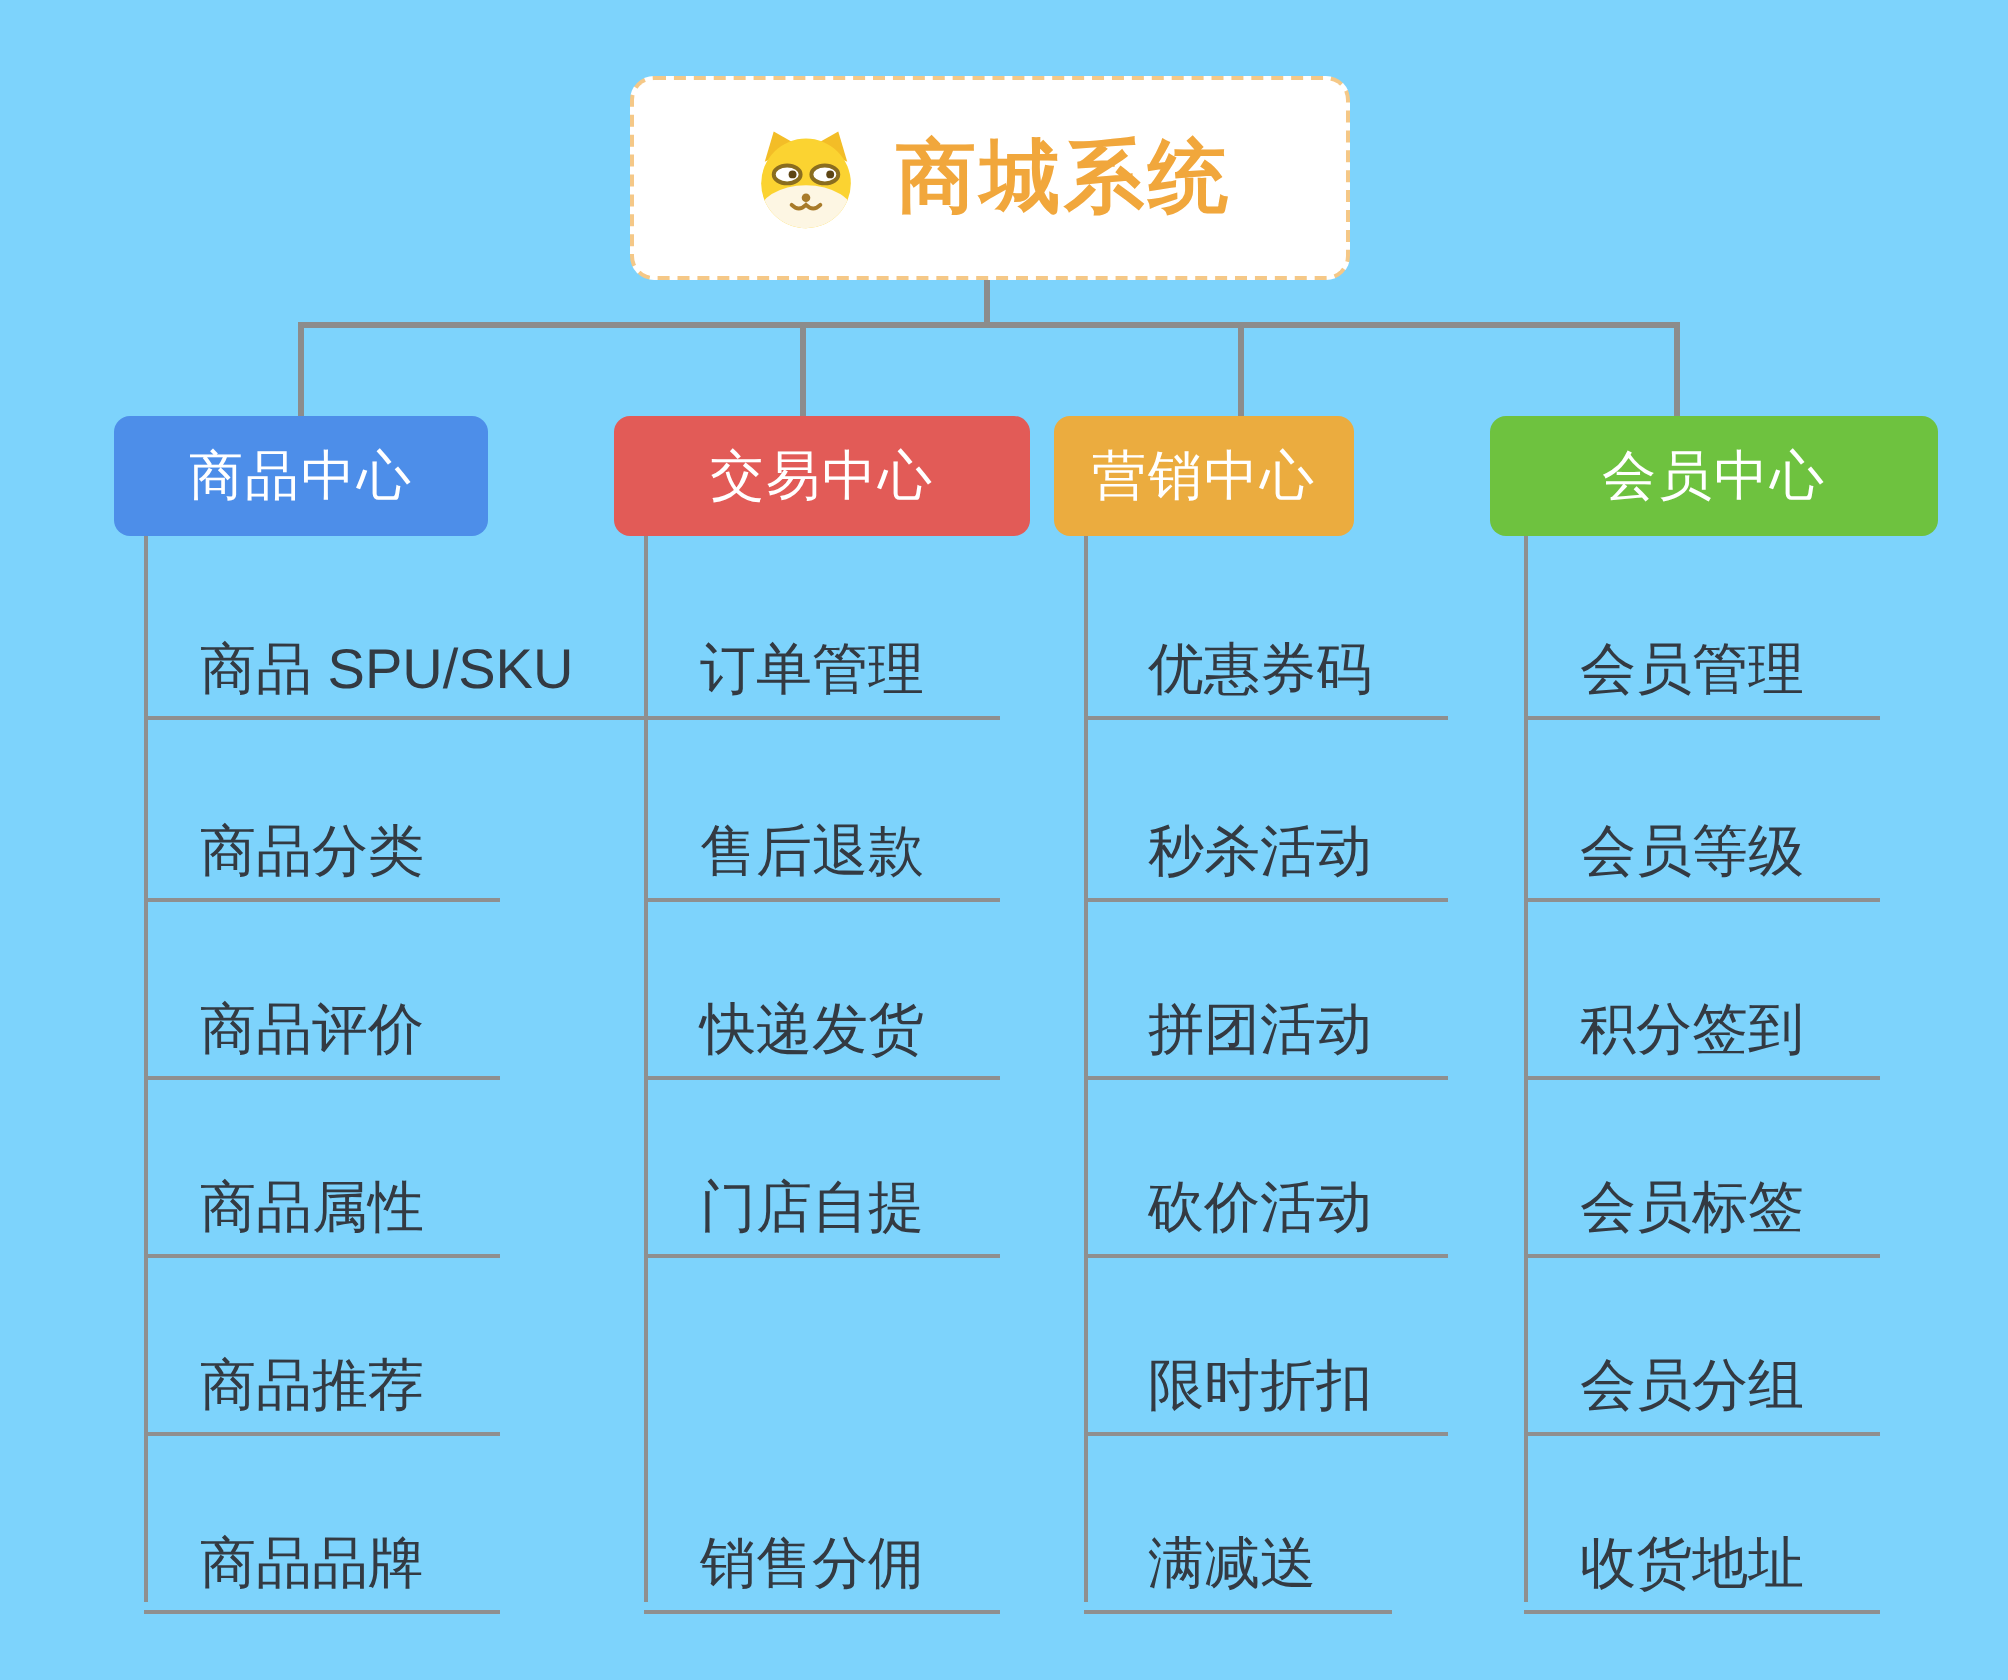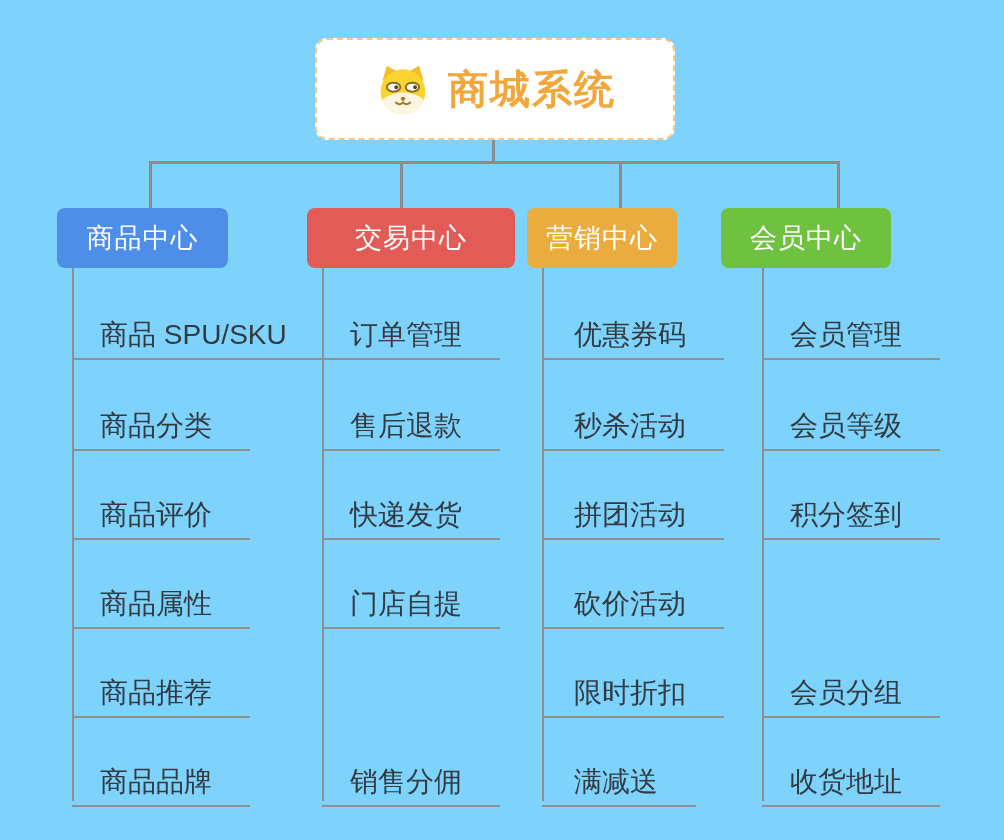--- a/index.html
+++ b/index.html
@@ -54,24 +54,24 @@
     border-radius:8px;
     display:flex;
     align-items:center;
     justify-content:center;
     color:#ffffff;
     font-size:27px;
     letter-spacing:1px;
     box-sizing:border-box;
     z-index:2;
   }
-  .branch-0{left:57px;width:171px;}
+  .branch-0{left:57px;width:187px;}
   .branch-1{left:307px;width:208px;}
   .branch-2{left:527px;width:150px;}
-  .branch-3{left:721px;width:170px;}
+  .branch-3{left:745px;width:224px;}
   
   .trunk{position:absolute;top:268px;width:2px;height:533px;background:#8f8f8f;}
   .trunk-0{left:72px;}
   .trunk-1{left:322px;}
   .trunk-2{left:542px;}
   .trunk-3{left:762px;}
   
   .leaf{
     position:absolute;
     height:44px;
@@ -164,16 +164,17 @@
   <div class="leaf col-2 row-0">优惠券码</div>
   <div class="leaf col-2 row-1">秒杀活动</div>
   <div class="leaf col-2 row-2">拼团活动</div>
   <div class="leaf col-2 row-3">砍价活动</div>
   <div class="leaf col-2 row-4">限时折扣</div>
   <div class="leaf col-2 row-5">满减送</div>
 
   <div class="leaf col-3 row-0">会员管理</div>
   <div class="leaf col-3 row-1">会员等级</div>
   <div class="leaf col-3 row-2">积分签到</div>
+  <div class="leaf col-3 row-3">会员标签</div>
   <div class="leaf col-3 row-4">会员分组</div>
   <div class="leaf col-3 row-5">收货地址</div>
 
 </div>
 
 </body></html>

